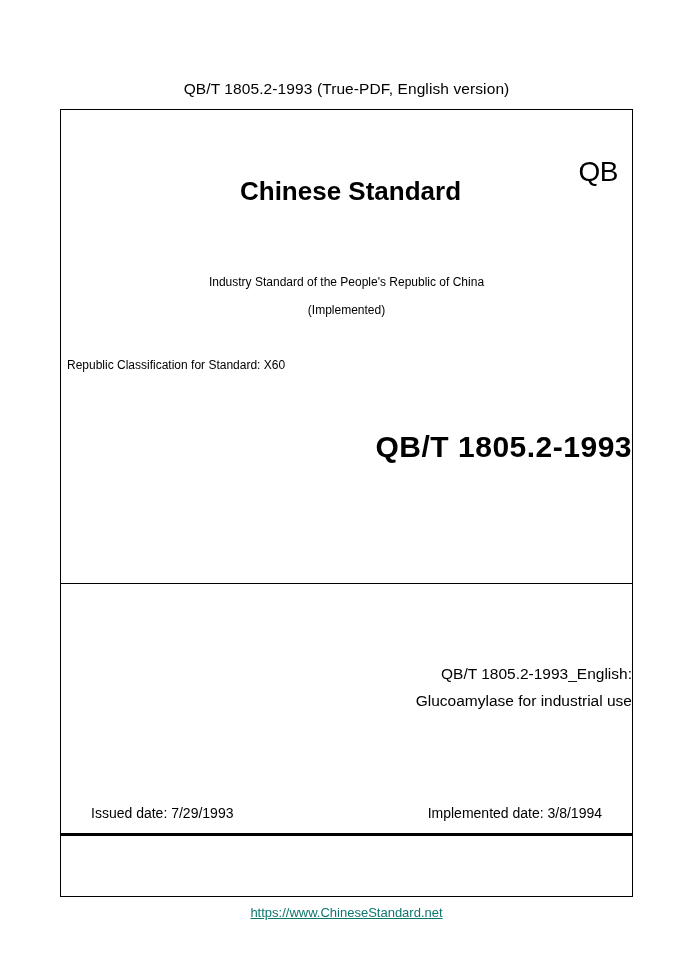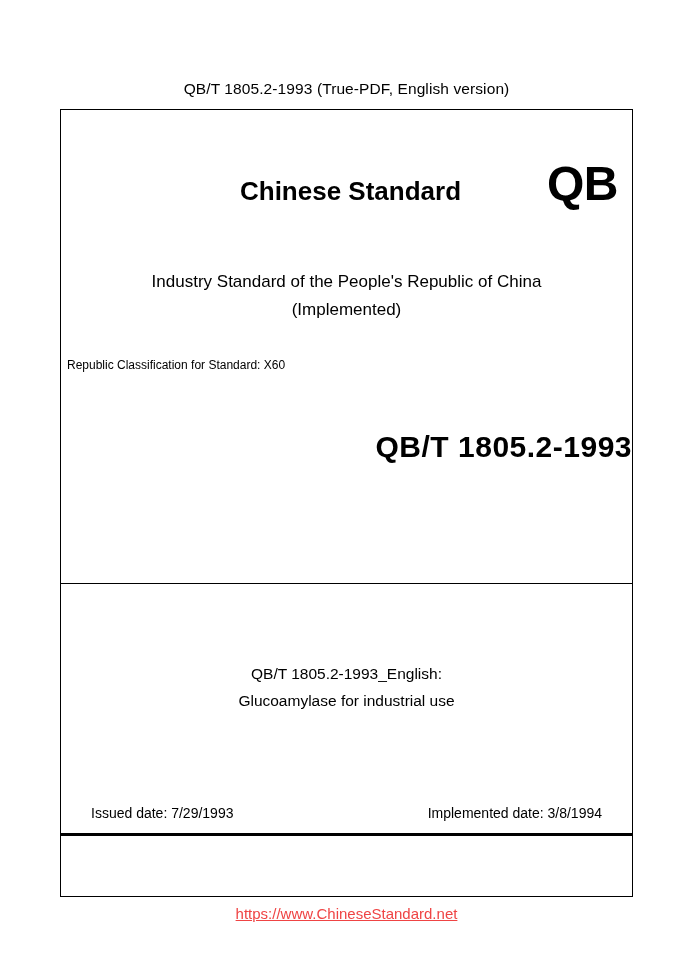--- a/index.html
+++ b/index.html
@@ -44,43 +44,43 @@
   .upper-section {
     position: relative;
     height: 474px;
     border-bottom: 1.5px solid #000;
     box-sizing: border-box;
   }
   .qb-mark {
     position: absolute;
     right: 14px;
     top: 46px;
-    font-size: 48px;
-    font-weight: bold;
+    font-size: 28px;
+    font-weight: normal;
     letter-spacing: -0.5px;
   }
   .title-main {
     position: absolute;
     left: 0;
     top: 58px;
     width: 100%;
     text-align: center;
     font-size: 26px;
     font-weight: bold;
     padding-left: 8px;
     box-sizing: border-box;
     margin-top: 8px;
   }
   .subtitle-block {
     position: absolute;
     left: 0;
     top: 158px;
     width: 100%;
     text-align: center;
-    font-size: 17px;
+    font-size: 12px;
     line-height: 28px;
   }
   .classification {
     position: absolute;
     left: 6px;
     top: 248px;
     font-size: 12px;
   }
   .std-number {
     position: absolute;
@@ -98,21 +98,21 @@
     position: relative;
     height: 250px;
     border-bottom: 1.5px solid #000;
     box-sizing: border-box;
   }
   .english-title {
     position: absolute;
     left: 0;
     top: 76px;
     width: 100%;
-    text-align: center;
+    text-align: right;
     font-size: 15.5px;
     line-height: 27px;
   }
   .dates {
     position: absolute;
     left: 0;
     bottom: 12px;
     width: 100%;
     box-sizing: border-box;
     padding: 0 30px;
@@ -142,22 +142,22 @@
     width: 100%;
     text-align: center;
     font-size: 15px;
   }
   .footer-link {
     position: absolute;
     top: 893px;
     left: 0;
     width: 693px;
     text-align: center;
-    font-size: 15px;
-    color: #ef4444;
+    font-size: 13px;
+    color: #0f766e;
     text-decoration: underline;
   }
 </style>
 </head>
 <body>
 
 <div class="page">
 
   <div class="header-line">QB/T 1805.2-1993 (True-PDF, English version)</div>
 

